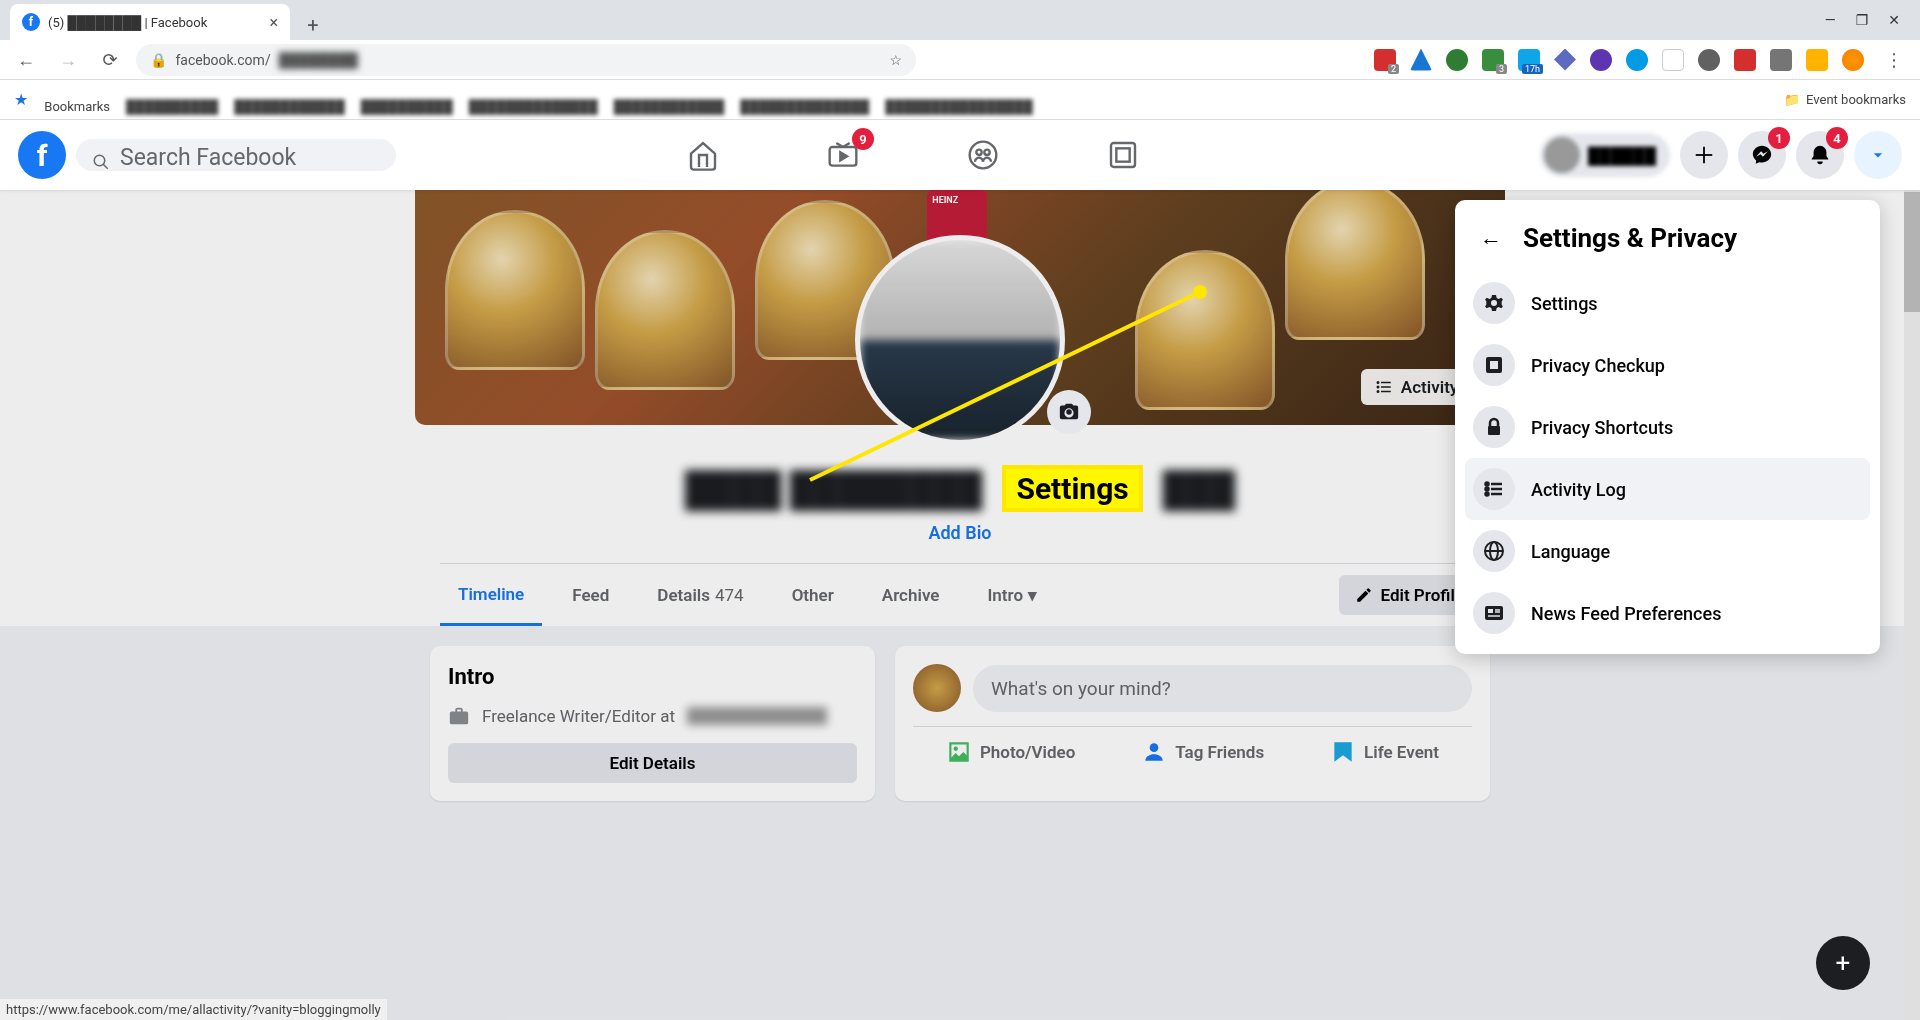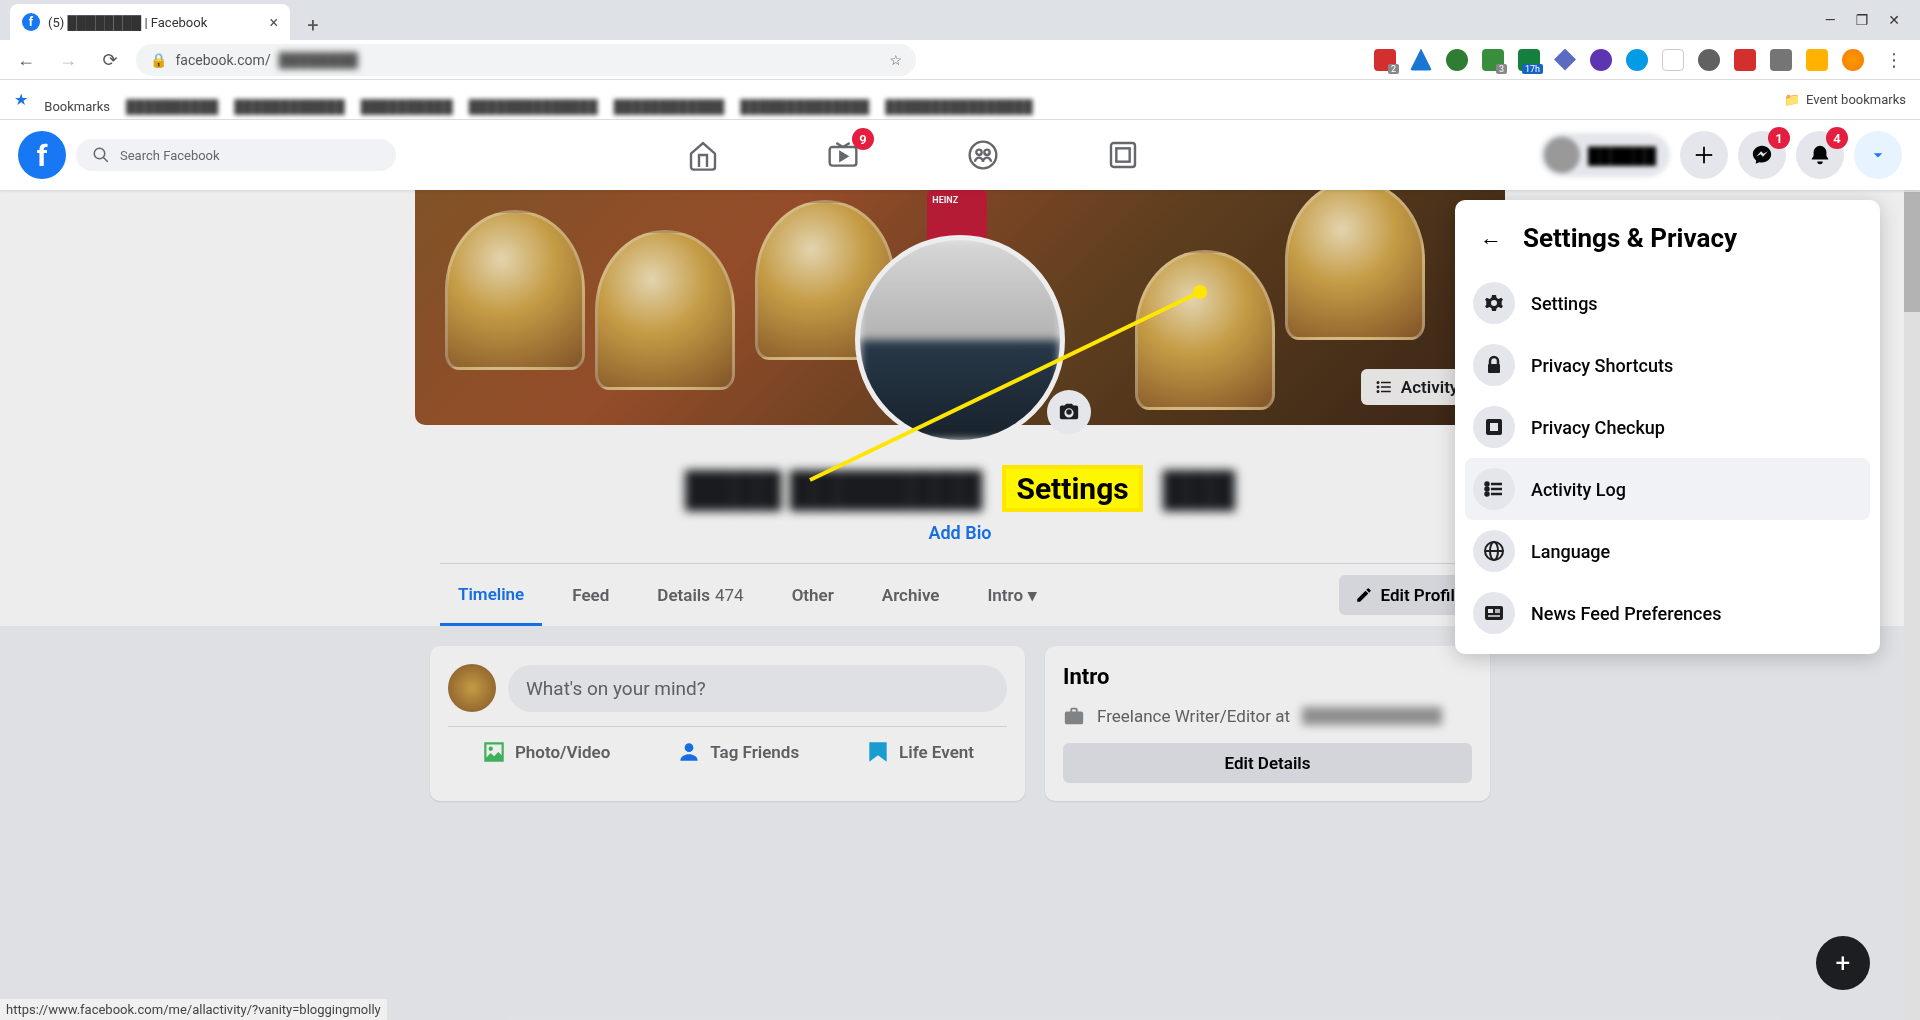--- a/index.html
+++ b/index.html
@@ -27,21 +27,21 @@
 
 .bookmarks-bar { background: #fff; height: 40px; display: flex; align-items: center; padding: 0 14px; gap: 16px; border-bottom: 1px solid #e0e0e0; font-size: 13px; color: #444; }
 .bm-item { display: flex; align-items: center; gap: 6px; filter: blur(2px); margin-top: 13px; }
 .bm-item.clear { filter: none; }
 .bm-star { color: #1a73e8; font-size: 16px; }
 .other-bm { margin-left: auto; display: flex; align-items: center; gap: 6px; }
 
 
 .fb-header { background: #fff; height: 70px; display: flex; align-items: center; padding: 0 18px; box-shadow: 0 1px 3px rgba(0,0,0,0.1); position: relative; z-index: 10; }
 .fb-logo { width: 48px; height: 48px; background: #1877f2; border-radius: 50%; display: flex; align-items: center; justify-content: center; color: #fff; font-size: 30px; font-weight: bold; }
-.fb-search { background: #f0f2f5; border-radius: 24px; height: 32px; display: flex; align-items: center; padding: 0 16px; gap: 10px; margin-left: 10px; width: 320px; color: #65676b; font-size: 13px; }
+.fb-search { background: #f0f2f5; border-radius: 24px; height: 32px; display: flex; align-items: flex-end; padding: 0 16px; gap: 10px; margin-left: 10px; width: 320px; color: #65676b; font-size: 23px; }
 .fb-center-nav { position: absolute; left: 50%; transform: translateX(-60%); display: flex; gap: 90px; }
 .fb-nav-icon { width: 50px; height: 50px; display: flex; align-items: center; justify-content: center; color: #65676b; position: relative; }
 .fb-nav-icon svg { width: 32px; height: 32px; }
 .fb-nav-badge { position: absolute; top: -2px; right: -6px; background: #e41e3f; color: #fff; font-size: 13px; font-weight: 600; border-radius: 50%; width: 22px; height: 22px; display: flex; align-items: center; justify-content: center; }
 .fb-right { margin-left: auto; display: flex; align-items: center; gap: 10px; }
 .fb-profile-chip { background: #e4e6eb; border-radius: 22px; height: 44px; display: flex; align-items: center; padding: 0 14px 0 4px; gap: 8px; filter: blur(2px); }
 .fb-chip-avatar { width: 36px; height: 36px; border-radius: 50%; background: #999; }
 .fb-circle-btn { width: 48px; height: 48px; border-radius: 50%; background: #e4e6eb; display: flex; align-items: center; justify-content: center; color: #050505; position: relative; cursor: pointer; }
 .fb-circle-btn.active { background: #e7f3ff; color: #1877f2; }
 .fb-circle-badge { position: absolute; top: -4px; right: -4px; background: #e41e3f; color: #fff; font-size: 13px; font-weight: 600; border-radius: 50%; width: 22px; height: 22px; display: flex; align-items: center; justify-content: center; }
@@ -133,21 +133,21 @@
     </div>
     <div class="ext-icons">
       <div class="ext-icon" style="background:#d32f2f">
           <span class="ext-badge">2</span>
         </div>
       <div class="ext-icon" style="background:#1976d2;clip-path:polygon(50% 0,100% 100%,0 100%)"></div>
       <div class="ext-icon" style="background:#2e7d32;border-radius:50%"></div>
       <div class="ext-icon" style="background:#388e3c">
           <span class="ext-badge">3</span>
         </div>
-      <div class="ext-icon" style="background:#15803d">
+      <div class="ext-icon" style="background:#0ea5e9">
           <span class="ext-badge" style="background:#1565c0">17h</span>
         </div>
       <div class="ext-icon" style="background:#5c6bc0;clip-path:polygon(0 50%,50% 0,100% 50%,50% 100%)"></div>
       <div class="ext-icon" style="background:#5e35b1;border-radius:50%"></div>
       <div class="ext-icon" style="background:#039be5;border-radius:50%"></div>
       <div class="ext-icon" style="background:#fff;border:1px solid #ccc"></div>
       <div class="ext-icon" style="background:#616161;border-radius:50%"></div>
       <div class="ext-icon" style="background:#d32f2f"></div>
       <div class="ext-icon" style="background:#757575;border-radius:4px"></div>
       <div class="ext-icon" style="background:#ffb300"></div>
@@ -298,20 +298,31 @@
       <div class="edit-profile-btn">
         <svg width="18" height="18" viewBox="0 0 24 24" fill="currentColor">
             <path d="M3 17.25V21h3.75L17.81 9.94l-3.75-3.75L3 17.25zM20.71 7.04a1 1 0 000-1.41l-2.34-2.34a1 1 0 00-1.41 0l-1.83 1.83 3.75 3.75 1.83-1.83z"></path>
           </svg>
         <span>Edit Profile</span>
       </div>
     </div>
   </div>
 
   <div class="feed-area">
+    <div class="card intro-card">
+      <div class="intro-title">Intro</div>
+      <div class="intro-row">
+        <svg width="22" height="22" viewBox="0 0 24 24" fill="#8a8d91">
+            <path d="M20 7h-4V5a2 2 0 00-2-2h-4a2 2 0 00-2 2v2H4a2 2 0 00-2 2v10a2 2 0 002 2h16a2 2 0 002-2V9a2 2 0 00-2-2zM10 5h4v2h-4V5z"></path>
+          </svg>
+        <span>Freelance Writer/Editor at</span>
+        <span class="intro-blur"></span>
+      </div>
+      <div class="edit-details-btn">Edit Details</div>
+    </div>
     <div class="card post-card">
       <div class="composer">
         <div class="composer-avatar"></div>
         <div class="composer-input">What's on your mind?</div>
       </div>
       <div class="composer-actions">
         <div class="composer-action">
           <svg width="26" height="26" viewBox="0 0 24 24" fill="#45bd62">
               <path d="M4 4h16v16H4z" fill="none" stroke="#45bd62" stroke-width="2"></path>
               <circle cx="9" cy="9" r="2"></circle>
@@ -327,64 +338,53 @@
           <span>Tag Friends</span>
         </div>
         <div class="composer-action">
           <svg width="26" height="26" viewBox="0 0 24 24" fill="#1ba8e0">
               <path d="M4 3v18l8-6 8 6V3H4z"></path>
             </svg>
           <span>Life Event</span>
         </div>
       </div>
     </div>
-    <div class="card intro-card">
-      <div class="intro-title">Intro</div>
-      <div class="intro-row">
-        <svg width="22" height="22" viewBox="0 0 24 24" fill="#8a8d91">
-            <path d="M20 7h-4V5a2 2 0 00-2-2h-4a2 2 0 00-2 2v2H4a2 2 0 00-2 2v10a2 2 0 002 2h16a2 2 0 002-2V9a2 2 0 00-2-2zM10 5h4v2h-4V5z"></path>
-          </svg>
-        <span>Freelance Writer/Editor at</span>
-        <span class="intro-blur"></span>
-      </div>
-      <div class="edit-details-btn">Edit Details</div>
-    </div>
   </div>
 </div>
 
 <div class="dropdown">
   <div class="dropdown-header">
     <div class="dropdown-back">←</div>
     <div class="dropdown-title">Settings &amp; Privacy</div>
   </div>
   <div class="dropdown-item">
     <div class="dropdown-icon">
       <svg width="24" height="24" viewBox="0 0 24 24" fill="currentColor">
           <path d="M19.4 13l.6-1-.6-1 1.5-2.6-1.7-1.7L16.6 8l-1-.6-1-.6L14 4h-4l-.6 2.8-1 .6-1 .6-2.6-1.3-1.7 1.7L4.6 11l-.6 1 .6 1-1.5 2.6 1.7 1.7L7.4 16l1 .6 1 .6L10 20h4l.6-2.8 1-.6 1-.6 2.6 1.3 1.7-1.7L19.4 13zM12 15a3 3 0 110-6 3 3 0 010 6z"></path>
         </svg>
     </div>
     <span class="dropdown-label">Settings</span>
   </div>
   <div class="dropdown-item">
     <div class="dropdown-icon">
       <svg width="24" height="24" viewBox="0 0 24 24" fill="currentColor">
+          <rect x="4" y="4" width="16" height="16" rx="2"></rect>
+          <rect x="8" y="8" width="8" height="8" fill="#e4e6eb"></rect>
+        </svg>
+    </div>
+    <span class="dropdown-label">Privacy Checkup</span>
+  </div>
+  <div class="dropdown-item">
+    <div class="dropdown-icon">
+      <svg width="24" height="24" viewBox="0 0 24 24" fill="currentColor">
           <rect x="6" y="11" width="12" height="9" rx="1"></rect>
           <path d="M8 11V8a4 4 0 018 0v3" fill="none" stroke="currentColor" stroke-width="2.5"></path>
         </svg>
     </div>
     <span class="dropdown-label">Privacy Shortcuts</span>
-  </div>
-  <div class="dropdown-item">
-    <div class="dropdown-icon">
-      <svg width="24" height="24" viewBox="0 0 24 24" fill="currentColor">
-          <rect x="4" y="4" width="16" height="16" rx="2"></rect>
-          <rect x="8" y="8" width="8" height="8" fill="#e4e6eb"></rect>
-        </svg>
-    </div>
-    <span class="dropdown-label">Privacy Checkup</span>
   </div>
   <div class="dropdown-item hovered">
     <div class="dropdown-icon">
       <svg width="24" height="24" viewBox="0 0 24 24" fill="none" stroke="currentColor" stroke-width="2.5">
           <line x1="9" y1="7" x2="20" y2="7"></line>
           <line x1="9" y1="12" x2="20" y2="12"></line>
           <line x1="9" y1="17" x2="20" y2="17"></line>
           <circle cx="5" cy="7" r="1.5" fill="currentColor"></circle>
           <circle cx="5" cy="12" r="1.5" fill="currentColor"></circle>
           <circle cx="5" cy="17" r="1.5" fill="currentColor"></circle>

